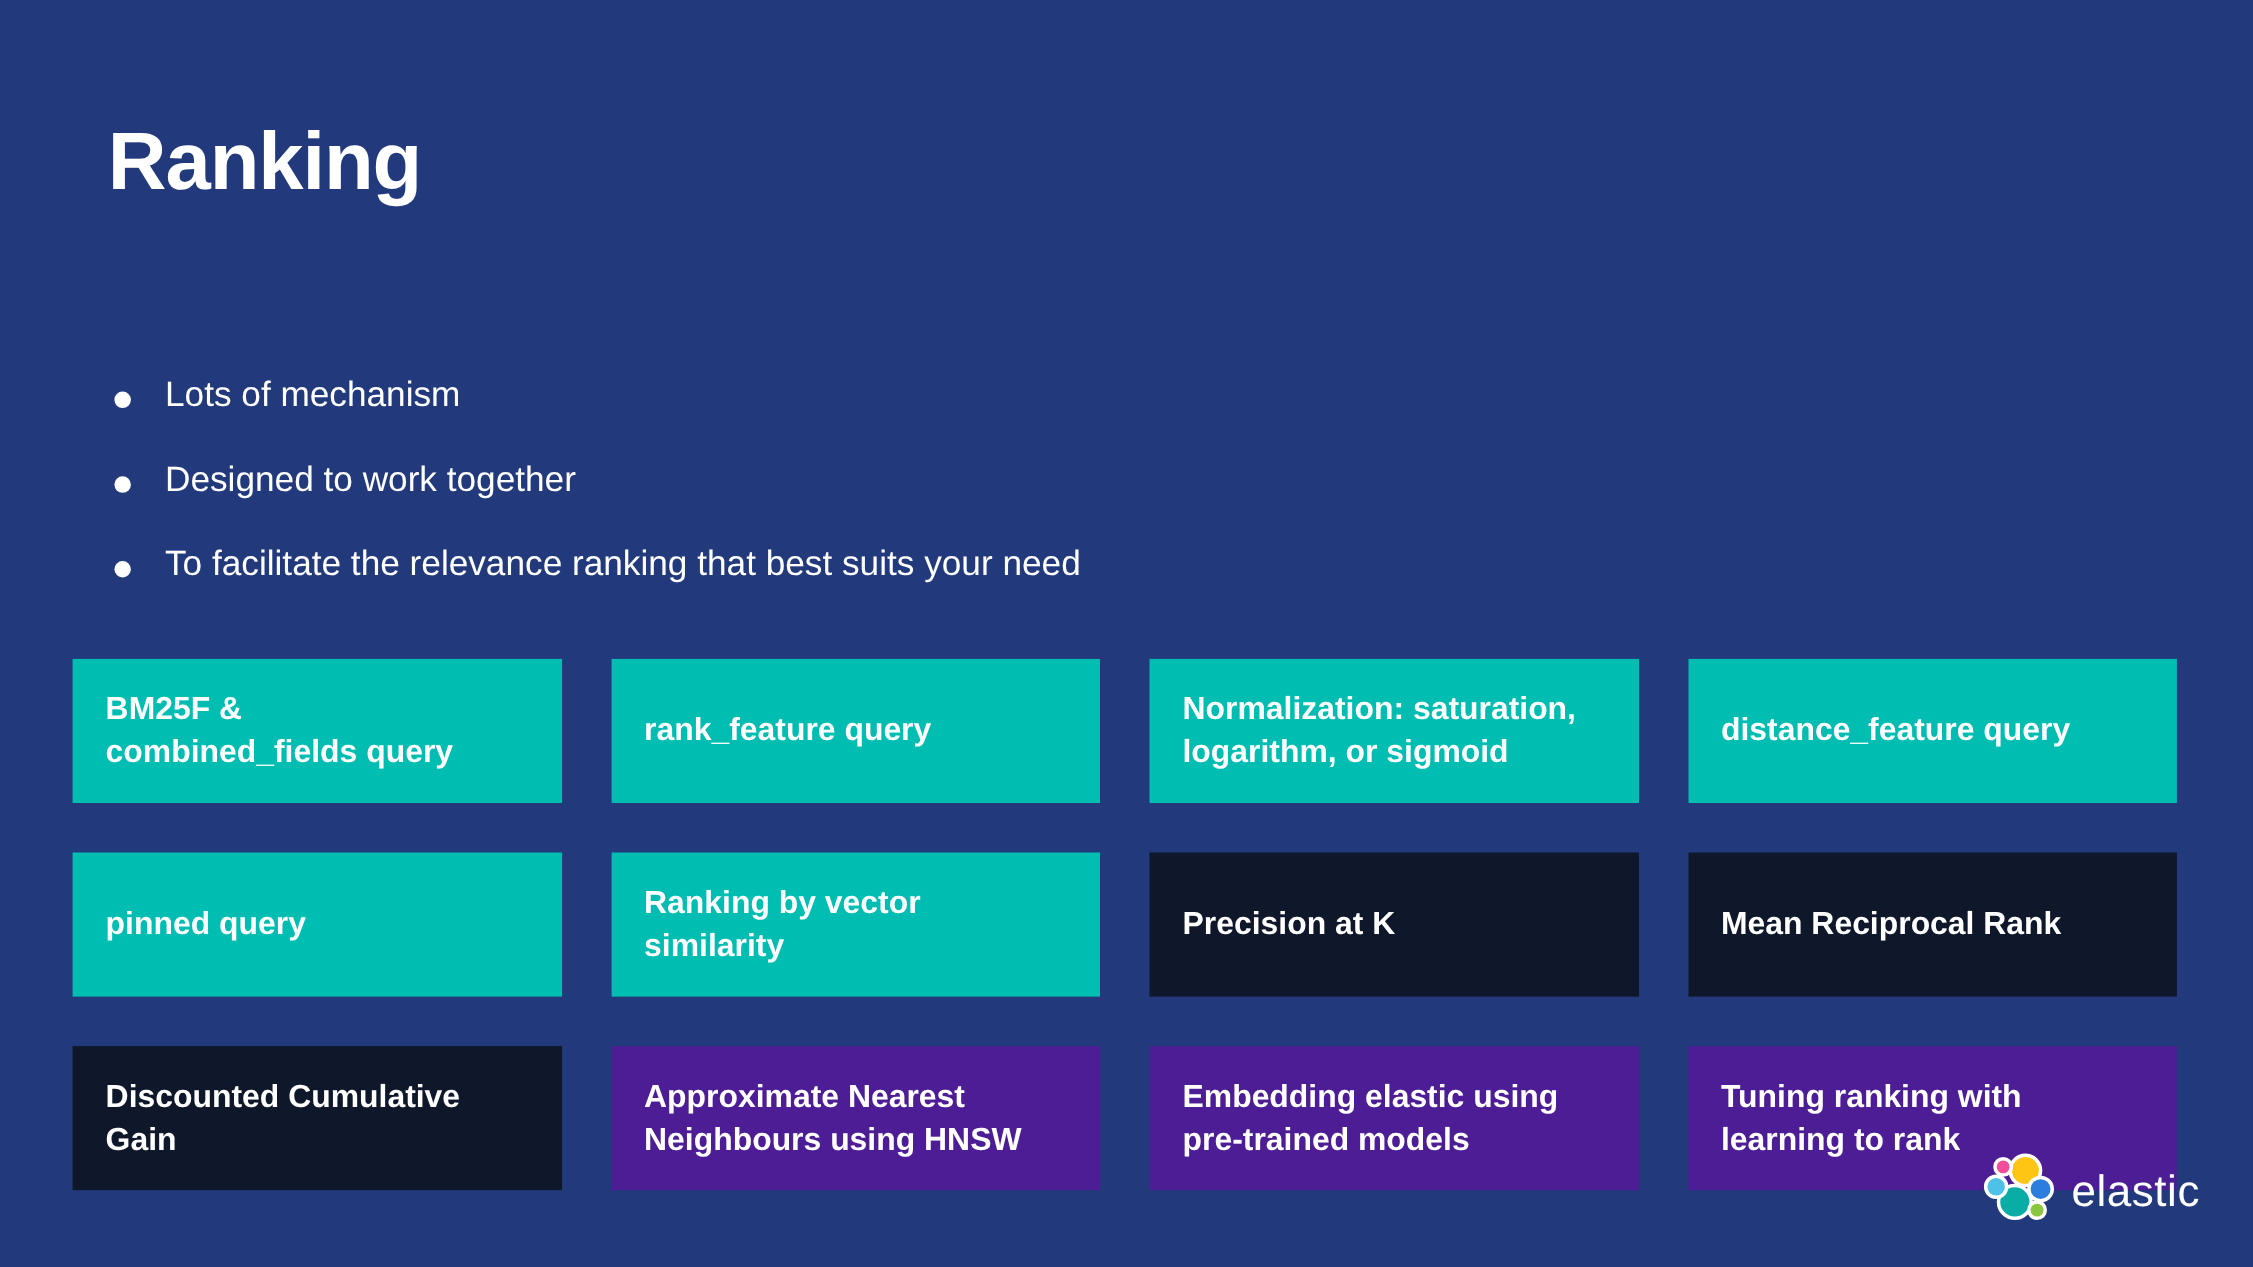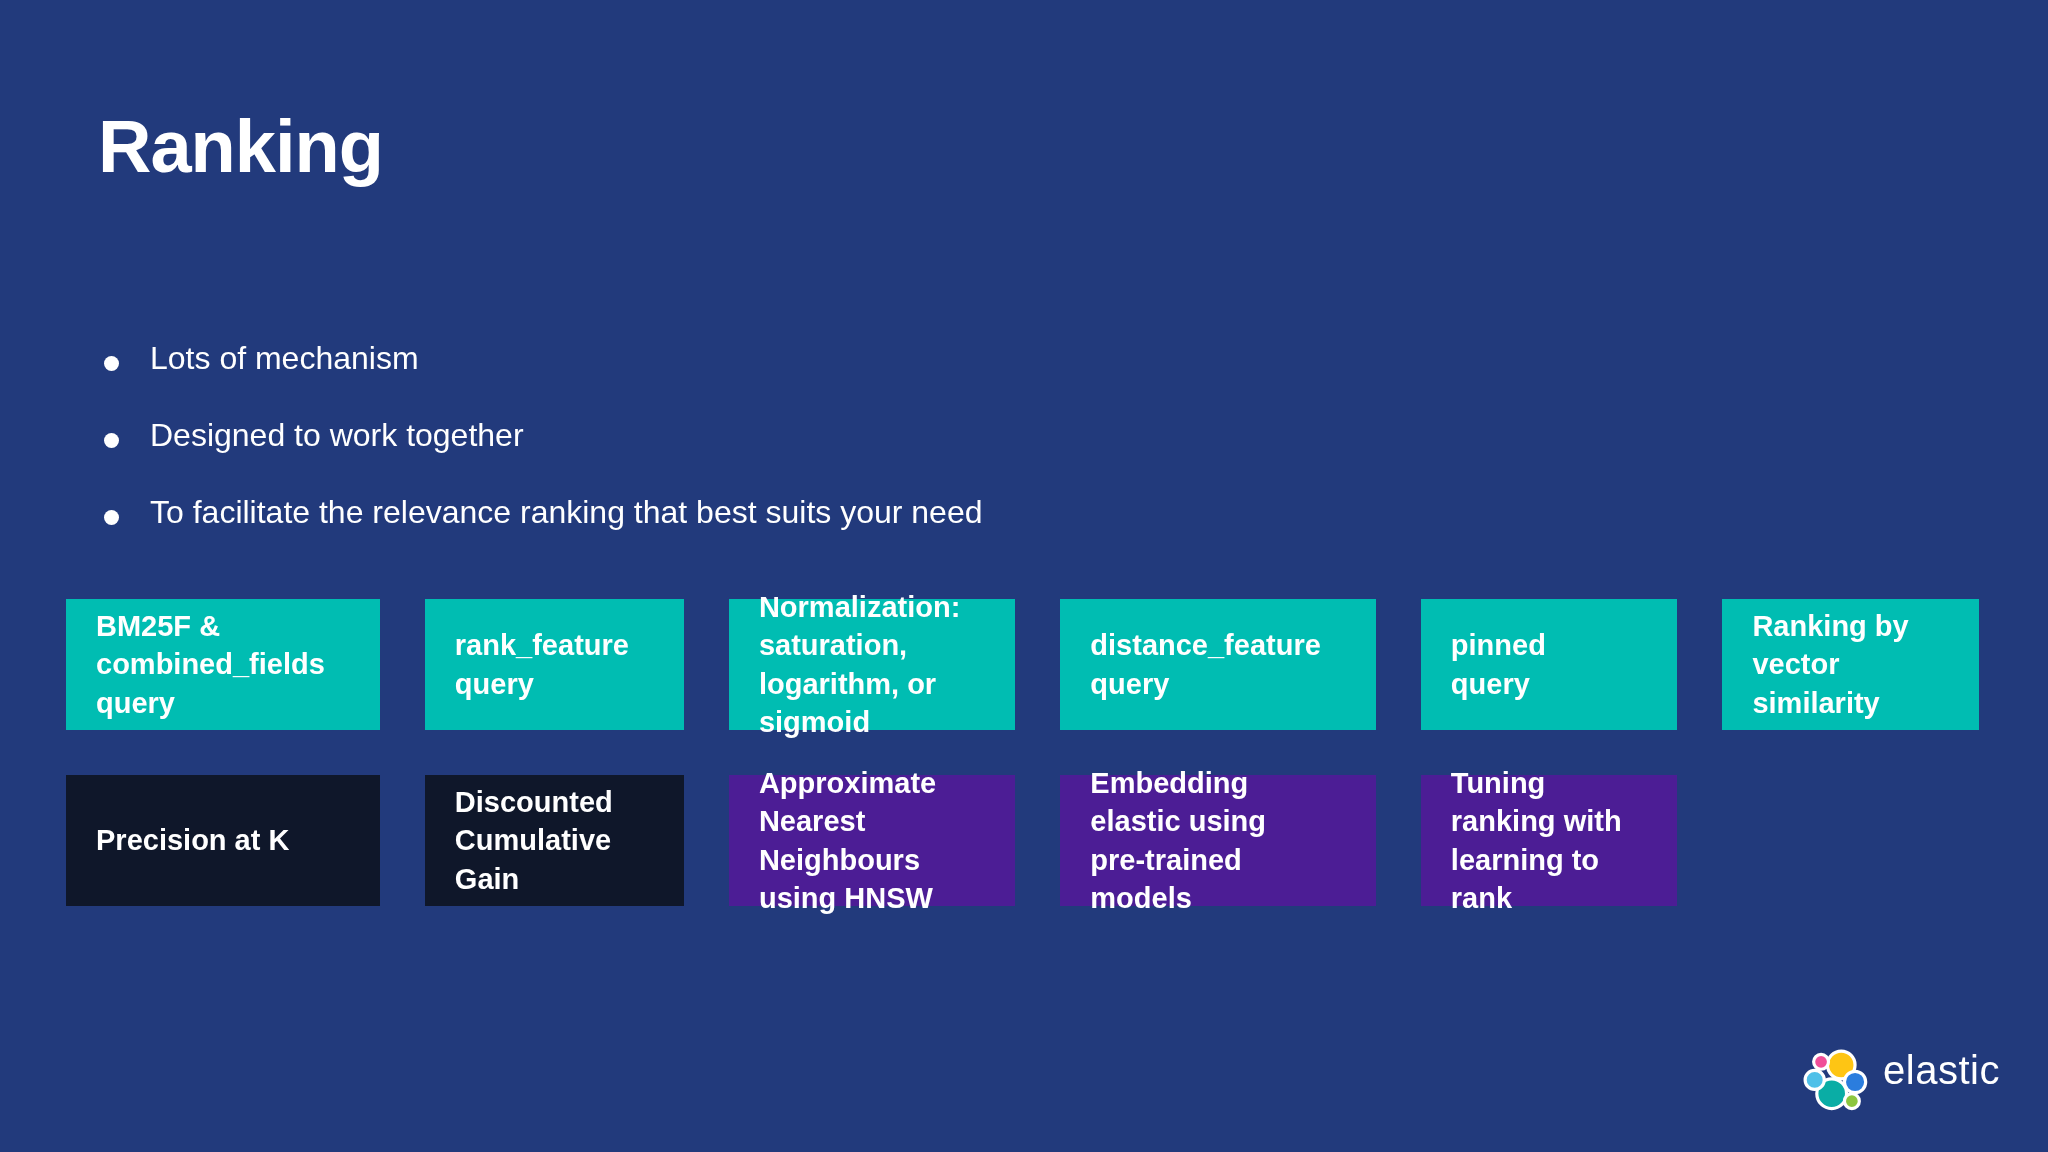--- a/index.html
+++ b/index.html
@@ -47,21 +47,21 @@
     border-radius: 50%;
     background: #ffffff;
   }
 
   .grid {
     position: absolute;
     left: 66px;
     top: 599px;
     width: 1913px;
     display: grid;
-    grid-template-columns: repeat(6, 1fr);
+    grid-template-columns: repeat(4, 1fr);
     column-gap: 42px;
     row-gap: 27px;
     gap: 45px;
   }
   .cell {
     height: 131px;
     display: flex;
     align-items: center;
     padding: 10px 55px 10px 30px;
     font-size: 29px;
@@ -71,21 +71,21 @@
   }
   .cell.teal   { background: #00bdb2; }
   .cell.blue   { background: #0f172a; }
   .cell.orange { background: #4c1d95; }
 
   .brand {
     position: absolute;
     right: 48px;
     bottom: 32px;
     display: flex;
-    align-items: flex-start;
+    align-items: center;
     gap: 12px;
   }
   .brand-text {
     font-size: 40px;
     font-weight: 400;
     letter-spacing: 0.5px;
   }
 </style>
 </head>
 <body>
@@ -101,20 +101,21 @@
   </ul>
 
   <div class="grid">
     <div class="cell teal">BM25F &amp; combined_fields query</div>
     <div class="cell teal">rank_feature query</div>
     <div class="cell teal">Normalization: saturation, logarithm, or sigmoid</div>
     <div class="cell teal">distance_feature query</div>
     <div class="cell teal">pinned query</div>
     <div class="cell teal">Ranking by vector similarity</div>
     <div class="cell blue">Precision at K</div>
+    <div class="cell blue">Mean Reciprocal Rank</div>
     <div class="cell blue">Discounted Cumulative Gain</div>
     <div class="cell orange">Approximate Nearest Neighbours using HNSW</div>
     <div class="cell orange">Embedding elastic using pre-trained models</div>
     <div class="cell orange">Tuning ranking with learning to rank</div>
   </div>
 
   <div class="brand">
     <span>
       <svg width="68" height="68" viewBox="0 0 64 64" aria-hidden="true">
         <circle cx="27" cy="43" r="14" fill="#0aada5" stroke="#ffffff" stroke-width="3"></circle>

